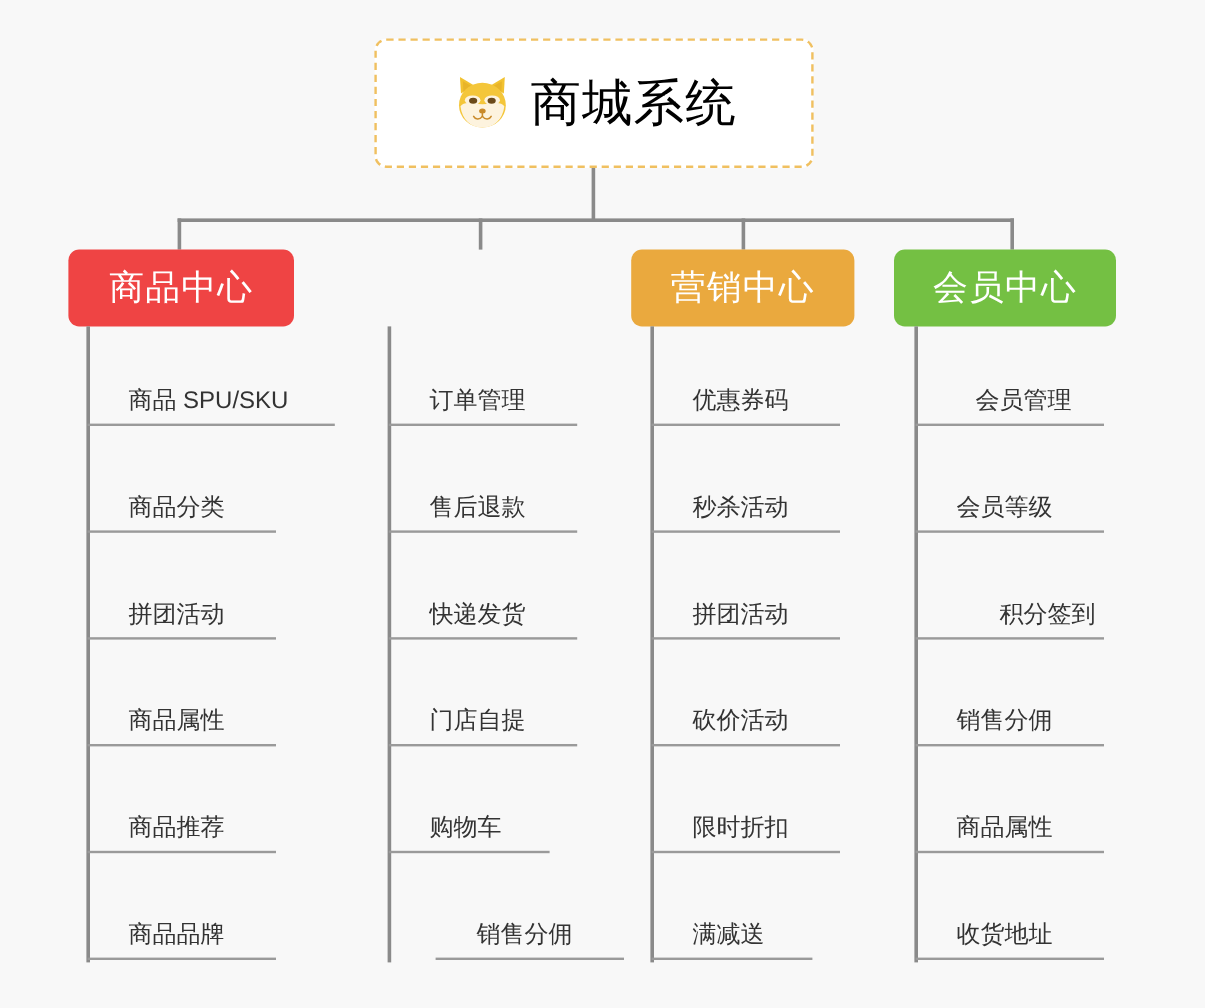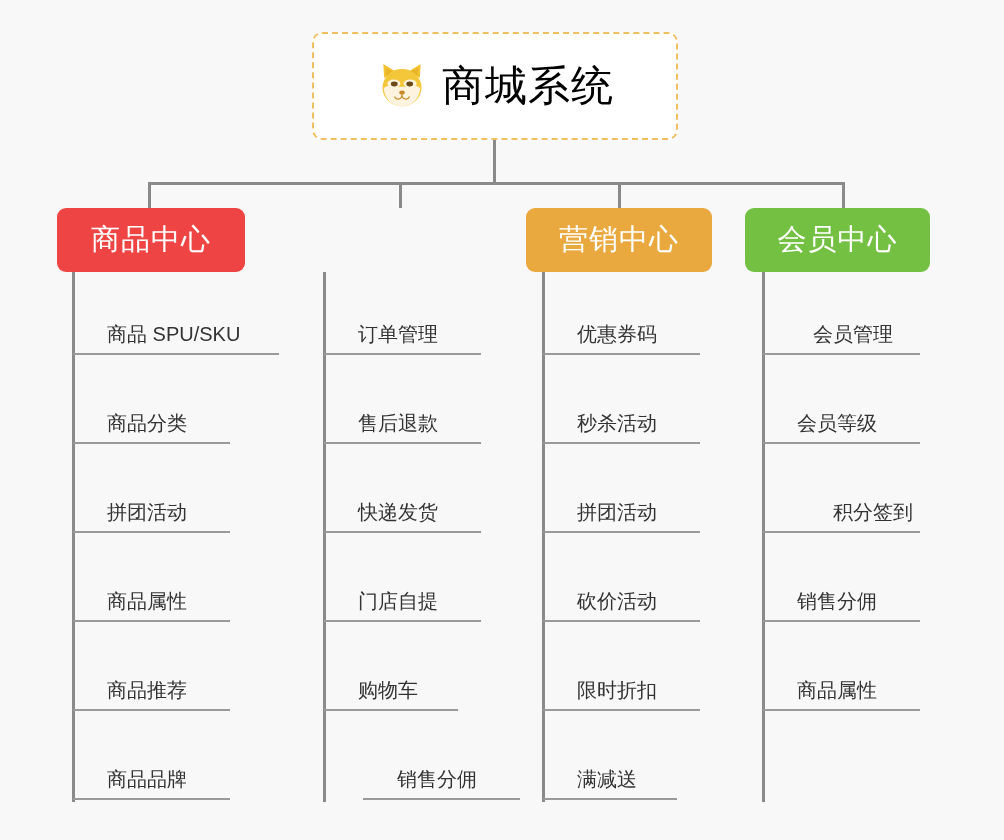--- a/index.html
+++ b/index.html
@@ -233,15 +233,18 @@
     </div>
     <div class="leaf-item" style="top:172px; width:157px;padding-left:36px;">
       <span class="leaf-label">积分签到</span>
     </div>
     <div class="leaf-item" style="top:261px; width:157px;">
       <span class="leaf-label">销售分佣</span>
     </div>
     <div class="leaf-item" style="top:350px; width:157px;">
       <span class="leaf-label">商品属性</span>
     </div>
+    <div class="leaf-item" style="top:439px; width:157px;">
+      <span class="leaf-label">收货地址</span>
+    </div>
   </div>
 
 </div>
 
 </body></html>

